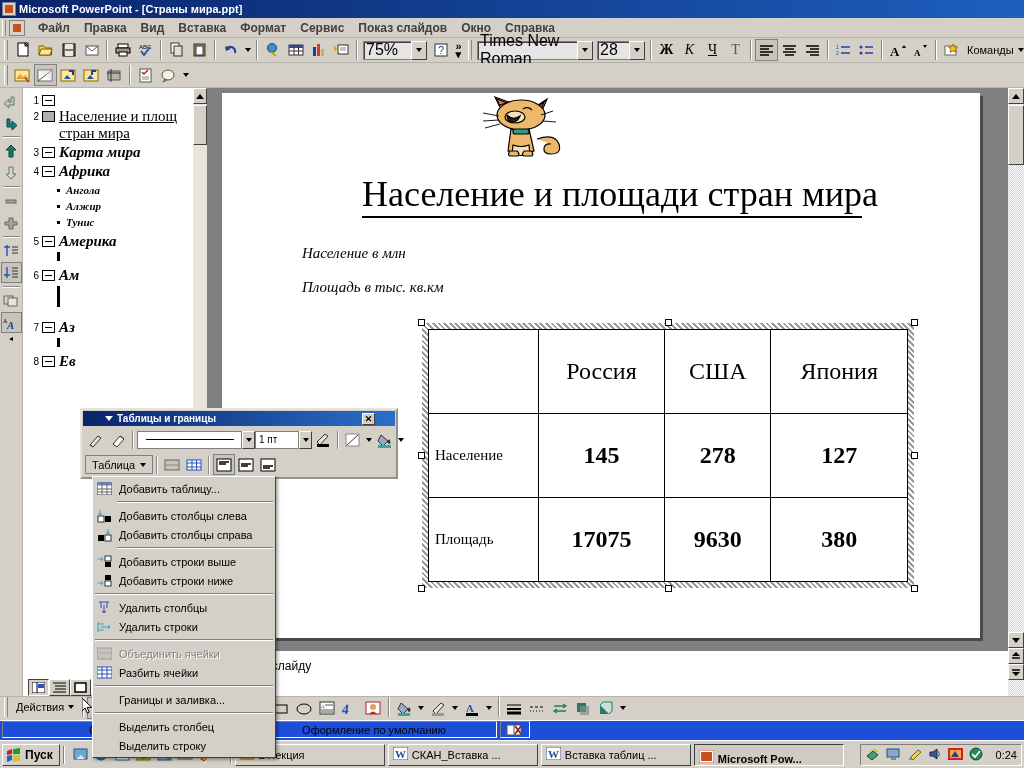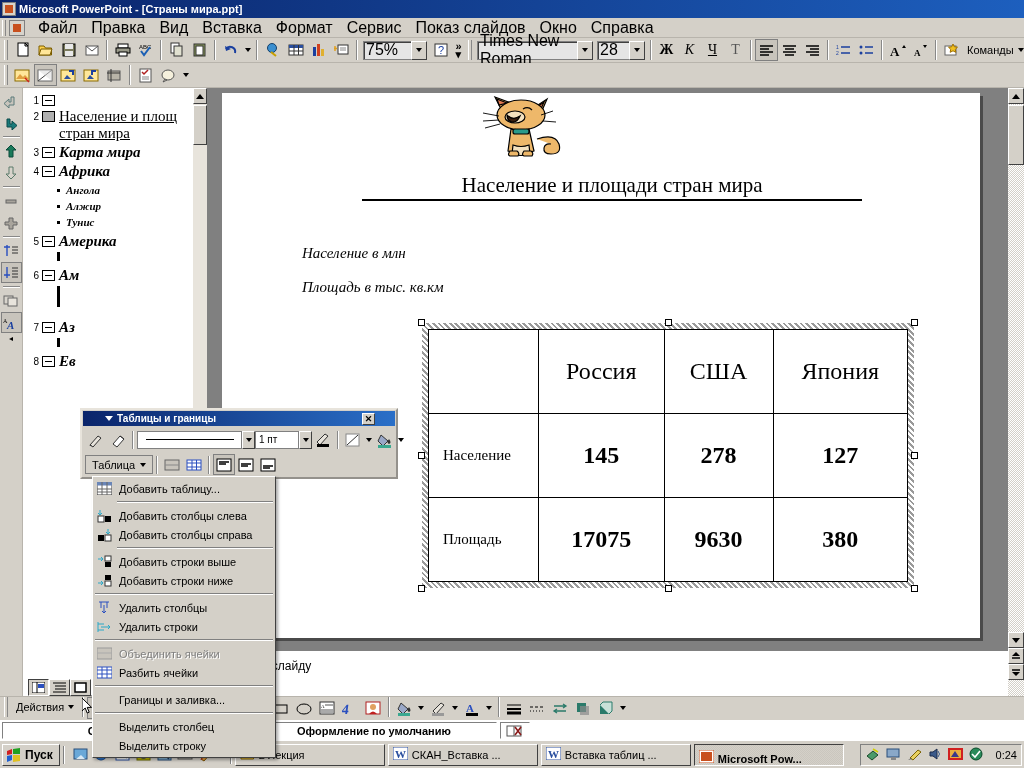--- a/index.html
+++ b/index.html
@@ -35,21 +35,21 @@
   }
   .menubar .grip{
     width:4px;height:16px;border-left:1px solid #fff;border-right:1px solid #888;
     margin:0 3px 0 1px;
   }
   .mb-appicon{
     width:16px;height:16px;background:#d7d3cb;border:1px solid #808080;
     margin-right:6px;position:relative;
   }
   .mb-appicon::after{content:"";position:absolute;left:3px;top:3px;width:8px;height:8px;background:#c8501e;}
-  .menubar span.mi{ padding:2px 7px; font-size:16px; color:#000000; white-space:nowrap;}
+  .menubar span.mi{ padding:2px 7px; font-size:12px; color:#404040; white-space:nowrap;font-weight:bold;}
 
   
   .toolrow{
     height:25px; background:#d4d0c8; display:flex; align-items:center;
     border-bottom:1px solid #b8b4ac; flex:0 0 auto; padding-left:1px;
   }
   .tgrip{width:4px;height:20px;border-left:1px solid #fff;border-right:1px solid #888;margin:0 3px;flex:0 0 auto;}
   .tbtn{
     width:23px;height:22px;display:flex;align-items:center;justify-content:center;
     flex:0 0 auto; position:relative; font-size:12px;
@@ -102,42 +102,42 @@
   .ol-b .sq{width:3px;height:3px;background:#000;margin-right:6px;flex:0 0 auto;}
 
   
   .slidepane{ flex:1 1 auto; position:relative; background:#808080; overflow:hidden; }
   .slide{
     position:absolute; left:14px; top:5px; width:758px; height:545px;
     background:#fff; box-shadow:3px 3px 0 #4a4a4a;
   }
   .slide-title{
     position:absolute; left:140px; top:80px; width:500px; text-align:center;
-    font-family:"Liberation Serif",serif; font-size:21px; color:#000;
+    font-family:"Liberation Serif",serif; font-size:36px; color:#000;
     border-bottom:2px solid #000; padding-bottom:1px; white-space:nowrap;
   }
   .slide-sub{
     position:absolute; font-family:"Liberation Serif",serif; font-style:italic;
     font-size:15px; color:#000;
   }
   .cat{ position:absolute; left:255px; top:2px; width:110px; height:62px; }
 
   
   .tblwrap{ position:absolute; left:200px; top:230px; width:492px; height:265px; }
   .hatch{
     position:absolute; inset:0;
     background:repeating-linear-gradient(45deg,#ffffff 0 2px,#9a9a9a 2px 4px);
     padding:6px;
   }
   .ppt-table{
     position:absolute; left:6px; top:6px; right:6px; bottom:6px;
     background:#fff; border-collapse:collapse; width:calc(100% - 12px); height:calc(100% - 12px);
   }
   .ppt-table td{
-    border:1px solid #000; font-family:"Liberation Serif",serif; padding:0 14px;
+    border:1px solid #000; font-family:"Liberation Serif",serif; padding:0 6px;
   }
   .ppt-table td.hdr{ font-size:24px; text-align:center; }
   .ppt-table td.lbl{ font-size:15px; width:110px; }
   .ppt-table td.num{ font-size:24px; font-weight:bold; text-align:center; }
   .handle{
     position:absolute;width:7px;height:7px;background:#fff;border:1px solid #000;
   }
 
   
   .notespane{
@@ -218,22 +218,22 @@
 
   
   .drawbar{
     height:24px;background:#d4d0c8;border-top:1px solid #b8b4ac;display:flex;
     flex:0 0 auto;padding-left:1px;
   }
   .dw-menu{height:20px;padding:0 5px;display:flex;align-items:center;font-size:11px;flex:0 0 auto;}
 
   
   .statusbar{
-    height:20px;background:#ffffff;display:flex;align-items:center;flex:0 0 auto;
-    border-top:1px solid #fff; padding:0 2px;font-weight:bold;
+    height:20px;background:#1d4ed8;display:flex;align-items:flex-start;flex:0 0 auto;
+    border-top:1px solid #fff; padding:0 2px;
   }
   .sb-panel{
     height:17px;border:1px solid #808080;border-right-color:#fff;border-bottom-color:#fff;
     display:flex;align-items:center;justify-content:center;font-size:11px;margin-right:3px;
   }
 
   
   .taskbar{
     height:28px;background:#d4d0c8;border-top:1px solid #fff;display:flex;align-items:center;
     flex:0 0 auto;padding:0 2px;

